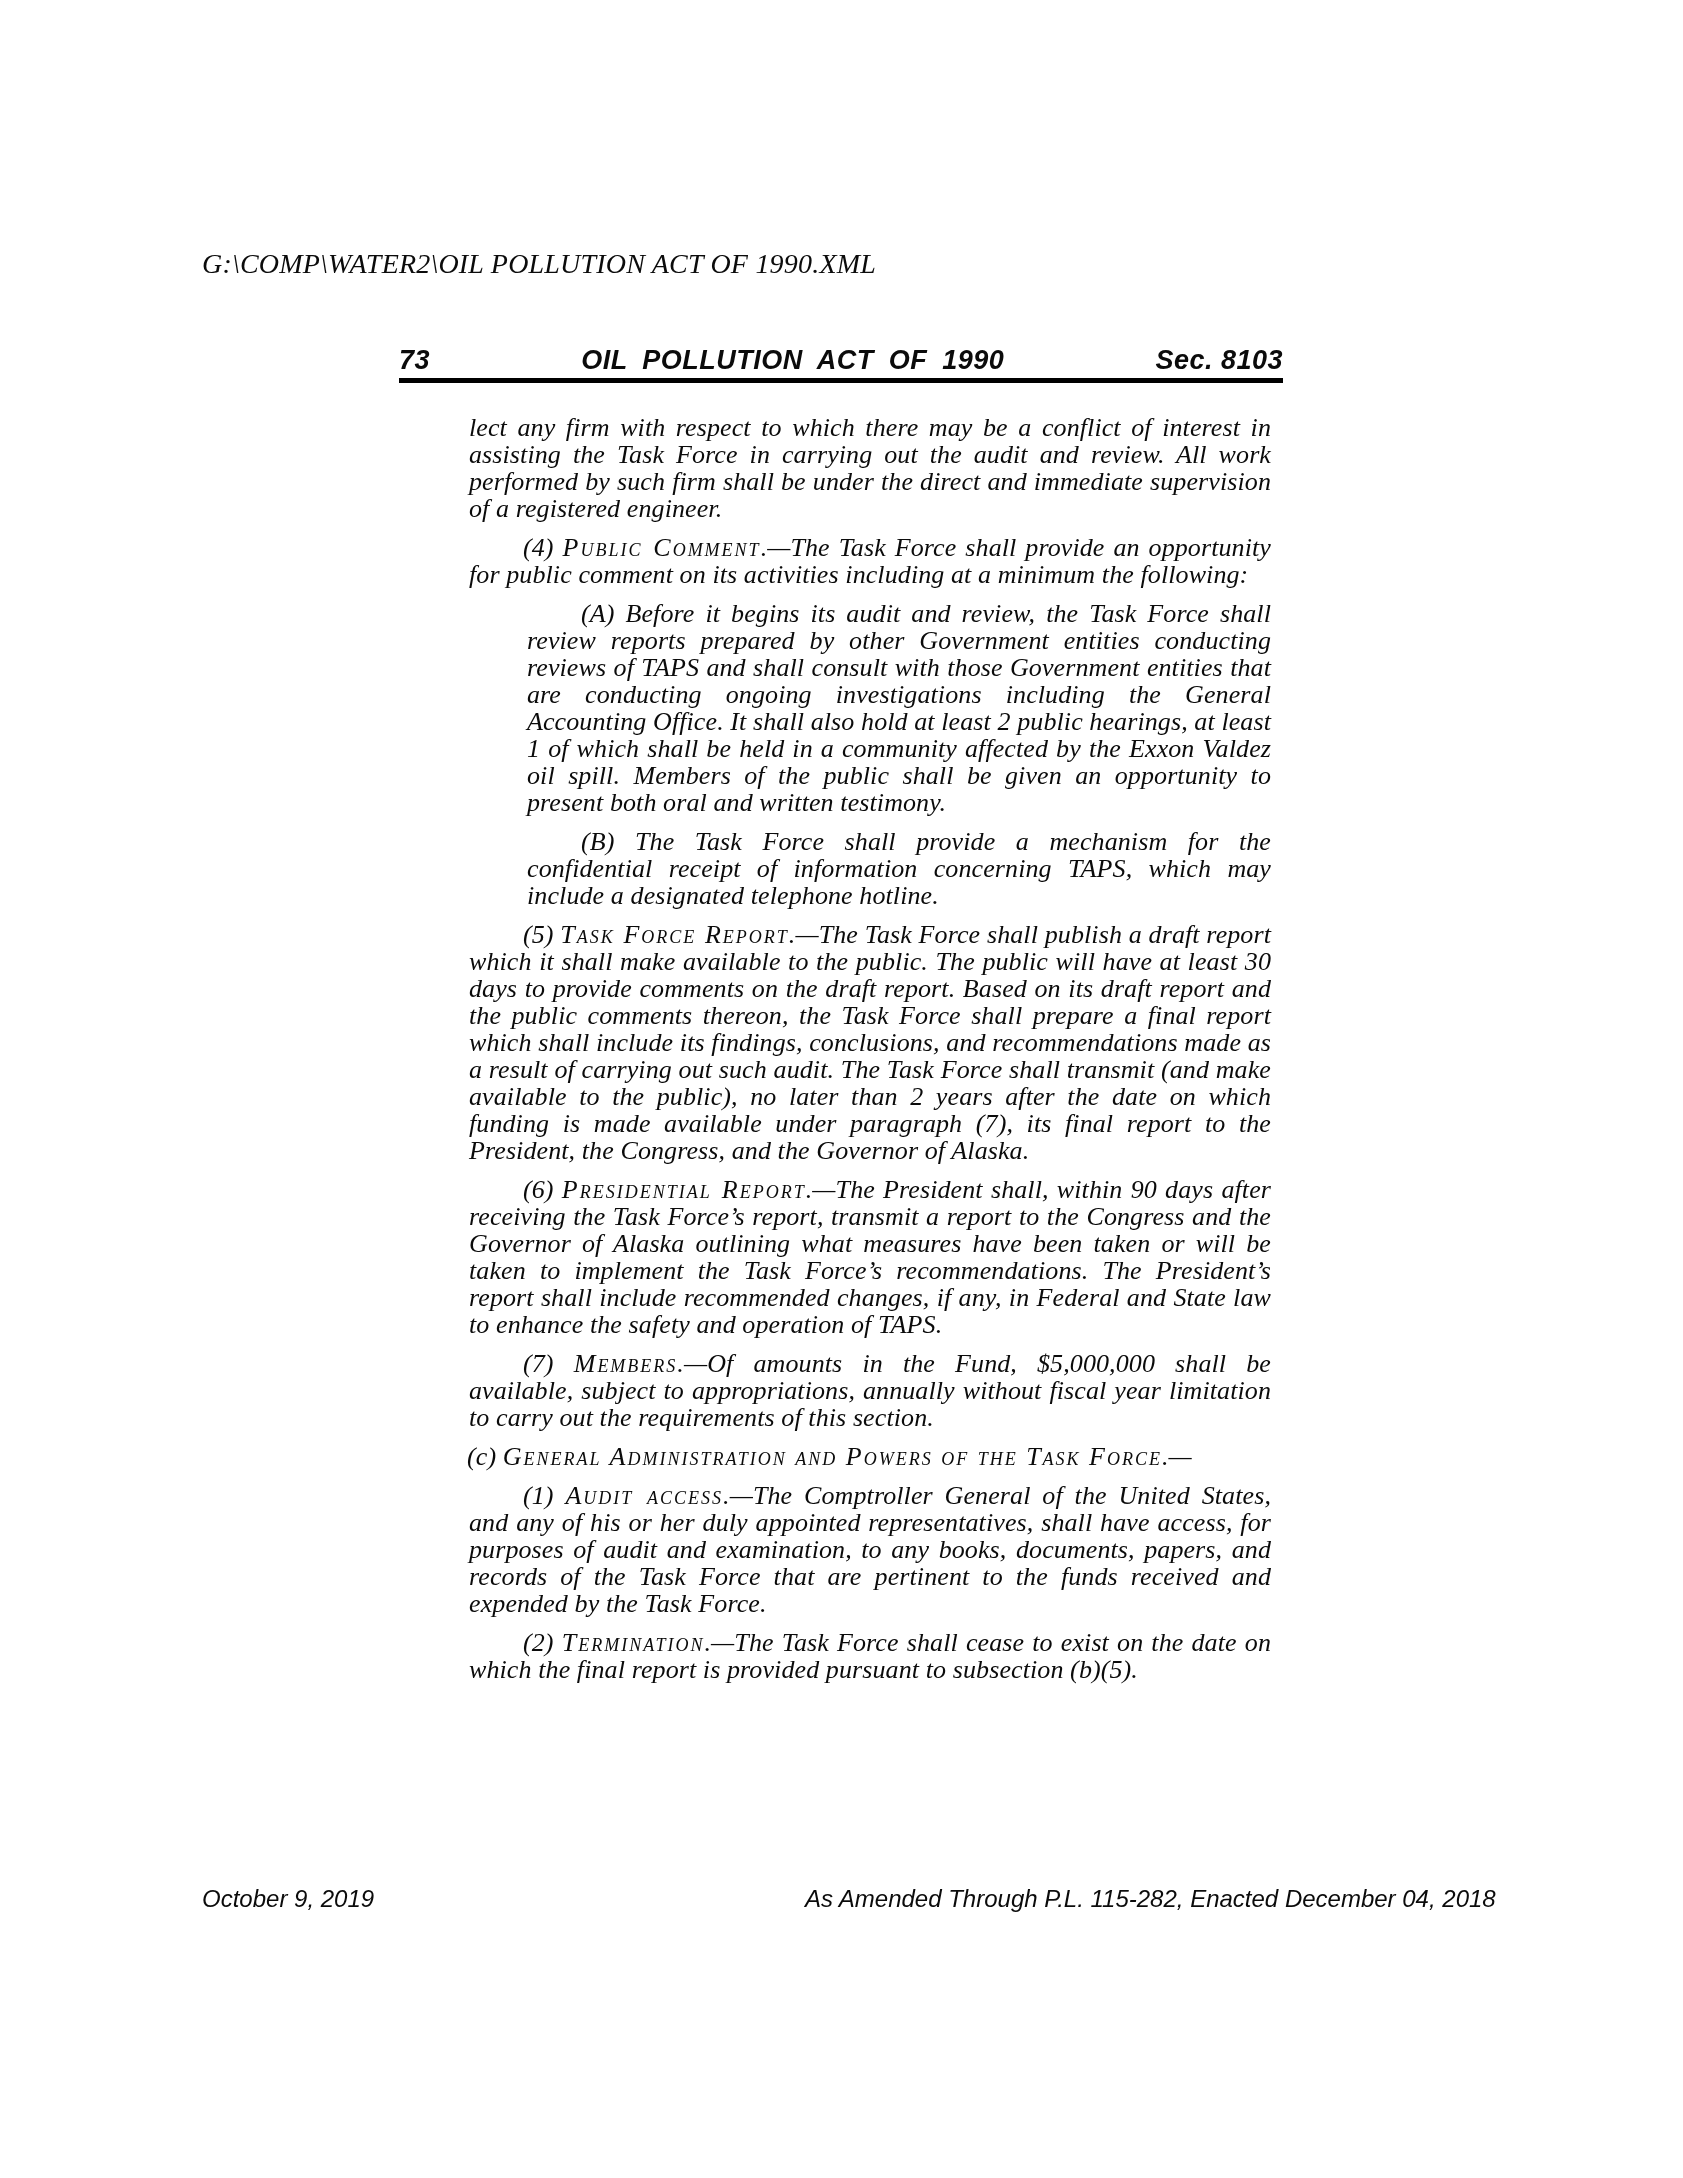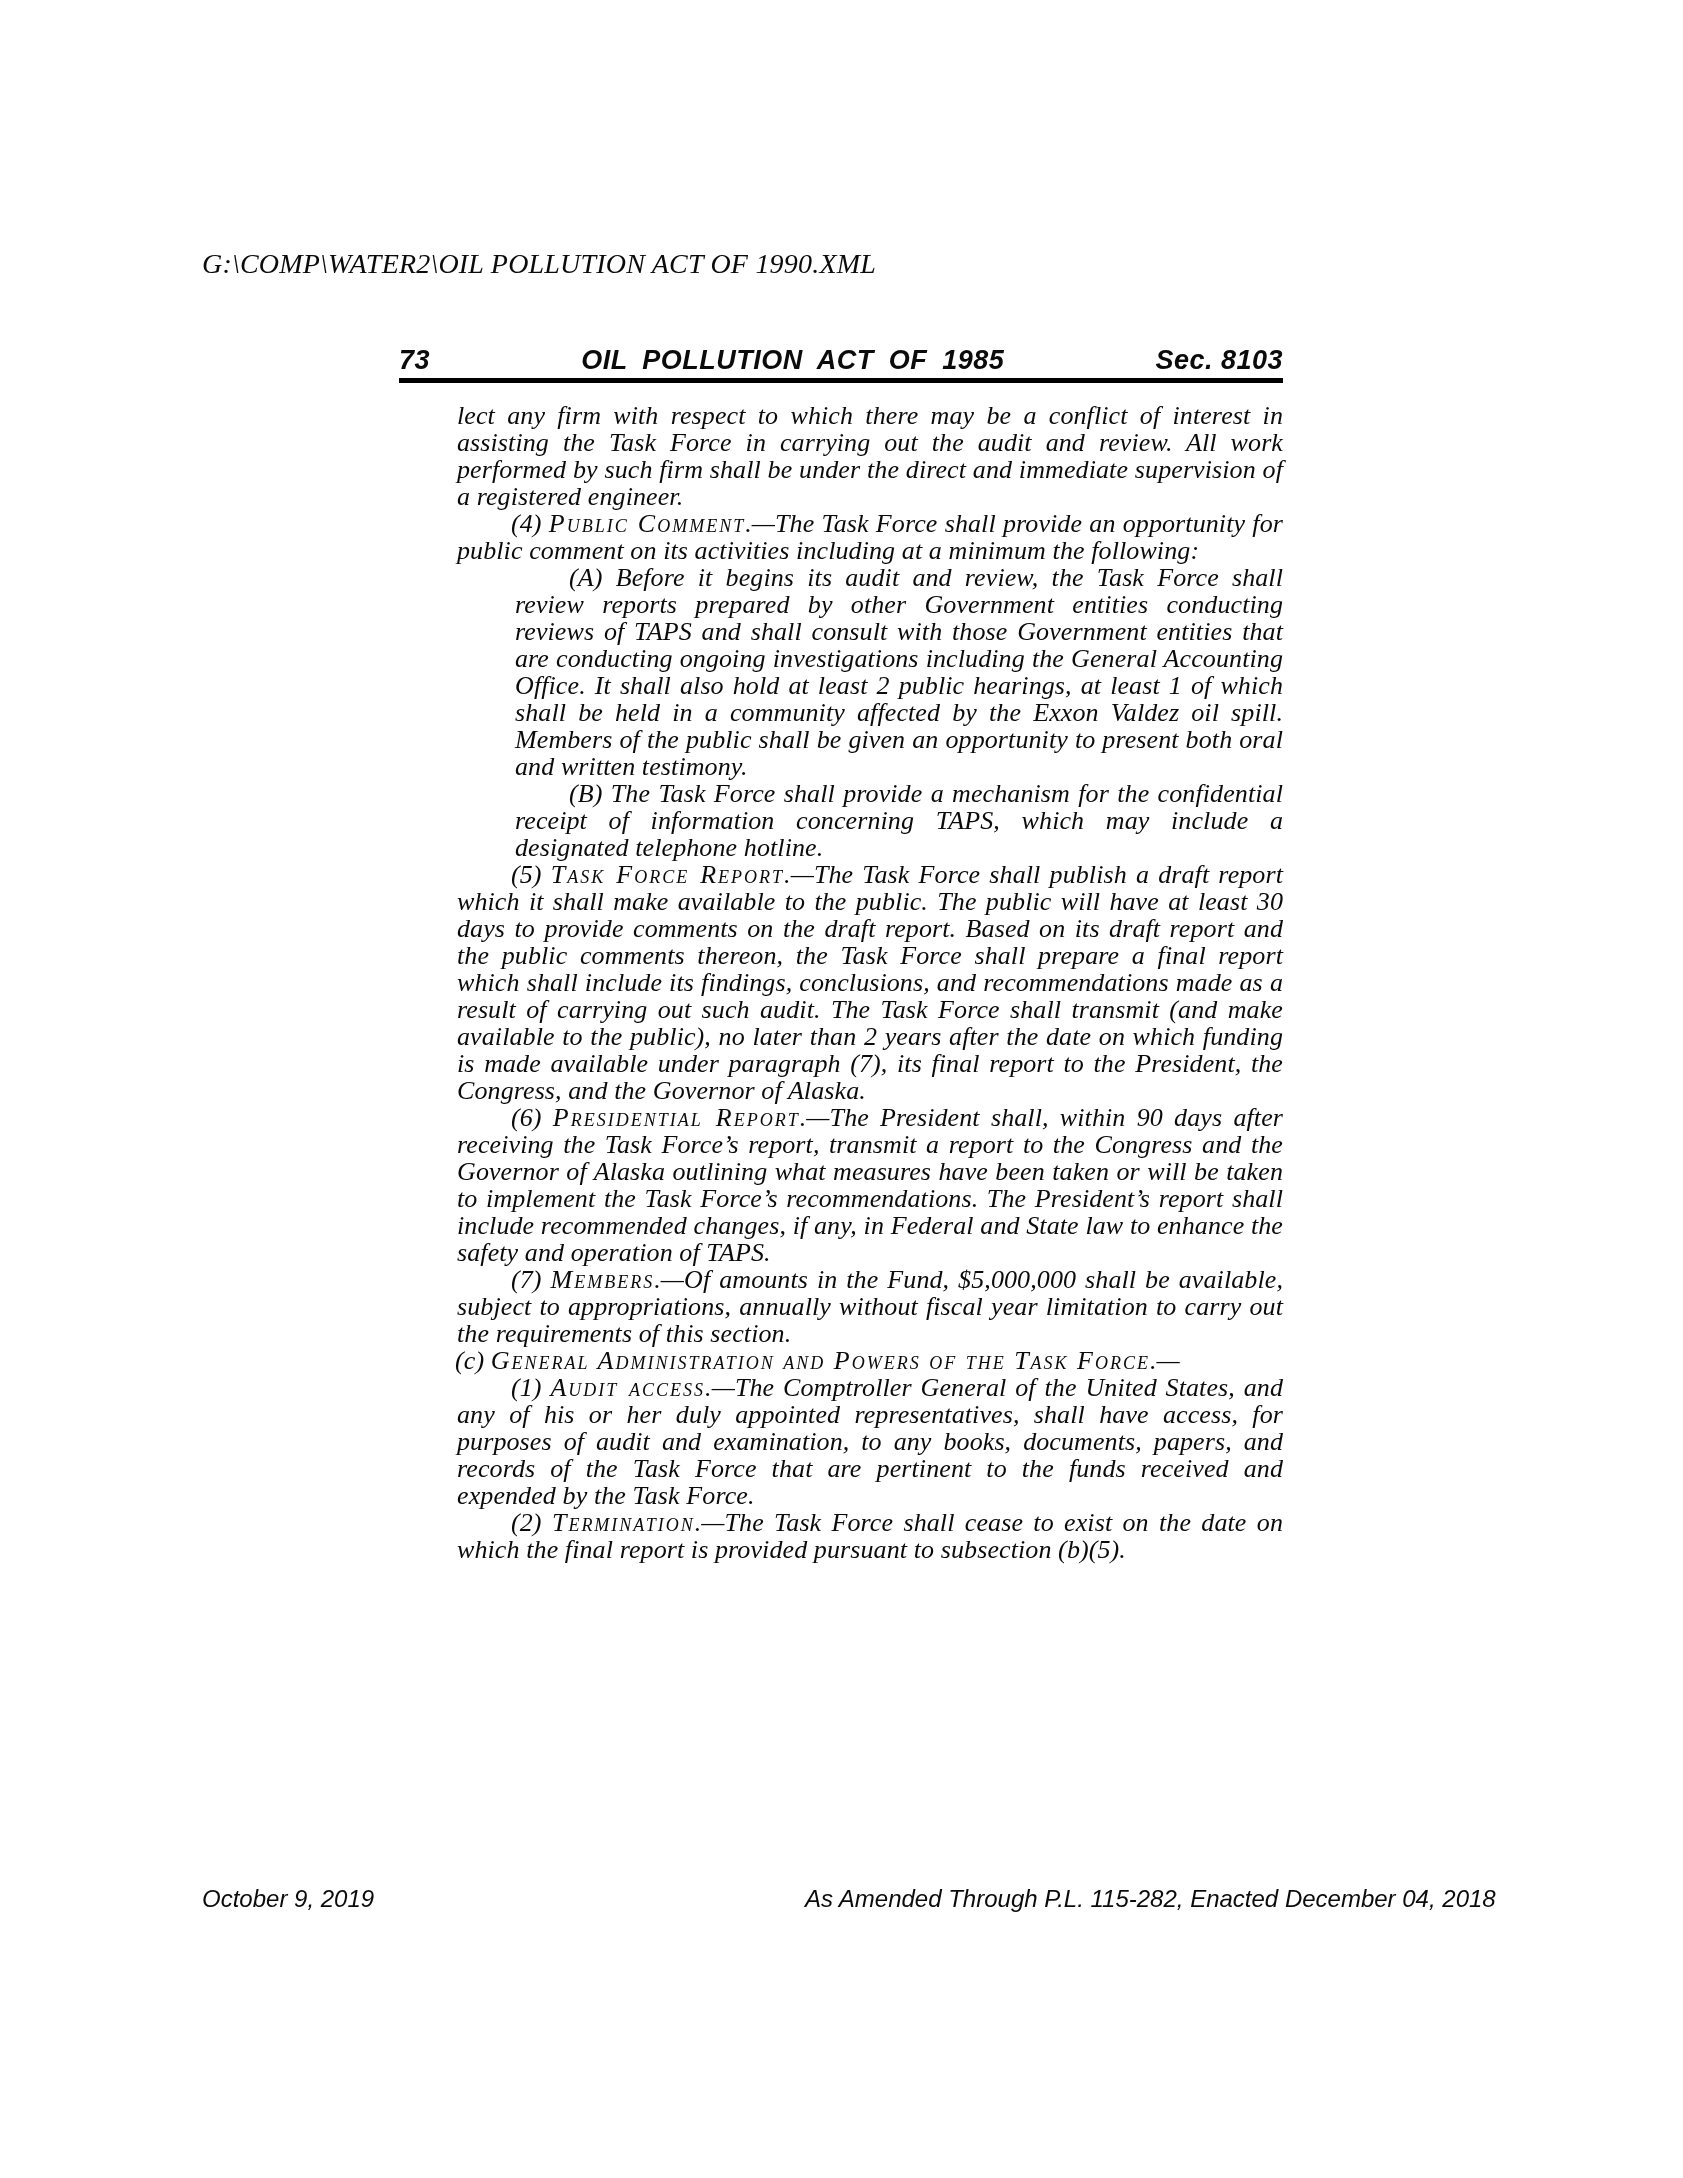--- a/index.html
+++ b/index.html
@@ -55,21 +55,21 @@
     position: absolute;
     left: 401px;
     top: 402px;
     width: 882px;
     font-family: "Liberation Serif", serif;
     font-size: 26px;
     line-height: 27px;
     text-align: justify;
     letter-spacing: 0.1px;
   }
-  .para { margin: 0; }
+  .para { margin: 12px; }
   .para.level-0 { padding-left: 0; }
   .para.level-1 { padding-left: 56px; }
   .para.level-2 { padding-left: 114px; }
   .para.ind { text-indent: 54px; }
   .sc { font-variant: small-caps; letter-spacing: 2px; }
 
   
   .footer-left, .footer-right {
     position: absolute;
     top: 1877px;
@@ -86,21 +86,21 @@
 </style>
 </head>
 <body>
 
 <div class="page">
 
   <div class="doc-path">G:\COMP\WATER2\OIL POLLUTION ACT OF 1990.XML</div>
 
   <div class="running-head">
     <span class="pageno">73</span>
-    <span class="title">OIL POLLUTION ACT OF 1985</span>
+    <span class="title">OIL POLLUTION ACT OF 1990</span>
     <span class="section">Sec. 8103</span>
   </div>
   <div class="head-rule"></div>
 
   <div class="body-text">
       <p class="para level-1"><span>lect any firm with respect to which there may be a conflict of interest in assisting the Task Force in carrying out the audit and review. All work performed by such firm shall be under the direct and immediate supervision of a registered engineer.</span></p>
       <p class="para level-1 ind"><span>(4) </span><span class="sc">Public Comment</span><span>.—The Task Force shall provide an opportunity for public comment on its activities including at a minimum the following:</span></p>
       <p class="para level-2 ind"><span>(A) Before it begins its audit and review, the Task Force shall review reports prepared by other Government entities conducting reviews of TAPS and shall consult with those Government entities that are conducting ongoing investigations including the General Accounting Office. It shall also hold at least 2 public hearings, at least 1 of which shall be held in a community affected by the Exxon Valdez oil spill. Members of the public shall be given an opportunity to present both oral and written testimony.</span></p>
       <p class="para level-2 ind"><span>(B) The Task Force shall provide a mechanism for the confidential receipt of information concerning TAPS, which may include a designated telephone hotline.</span></p>
       <p class="para level-1 ind"><span>(5) </span><span class="sc">Task Force Report</span><span>.—The Task Force shall publish a draft report which it shall make available to the public. The public will have at least 30 days to provide comments on the draft report. Based on its draft report and the public comments thereon, the Task Force shall prepare a final report which shall include its findings, conclusions, and recommendations made as a result of carrying out such audit. The Task Force shall transmit (and make available to the public), no later than 2 years after the date on which funding is made available under paragraph (7), its final report to the President, the Congress, and the Governor of Alaska.</span></p>

